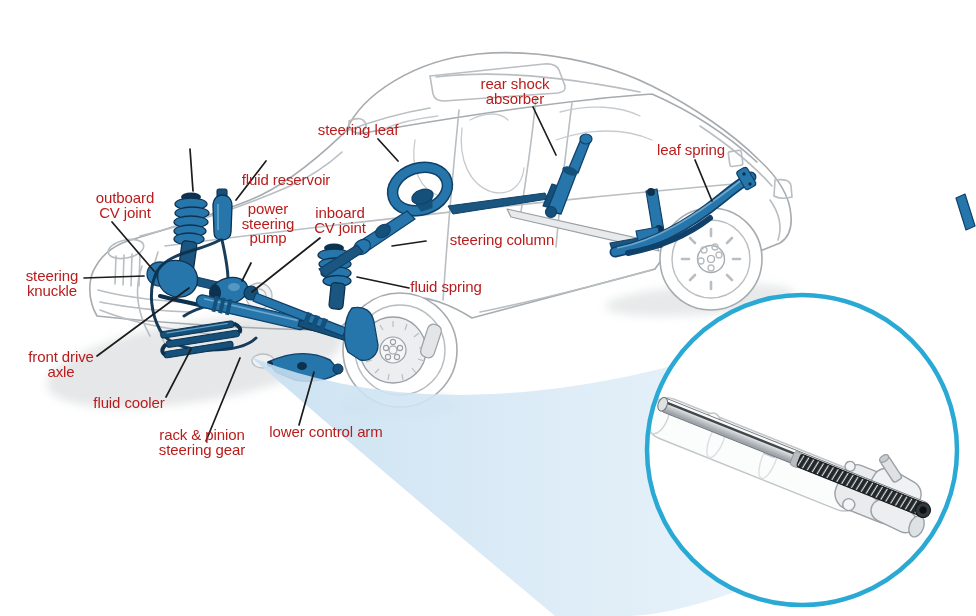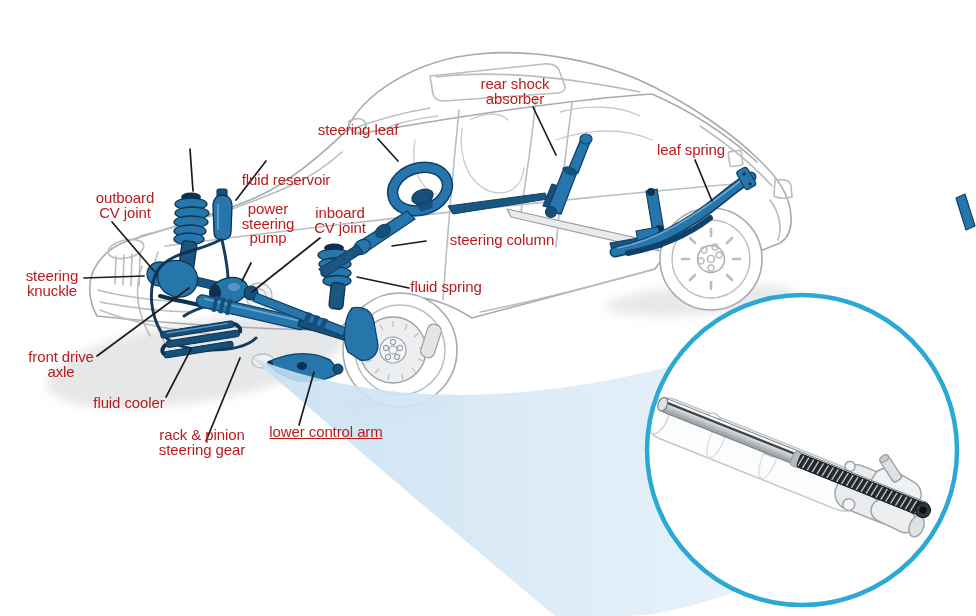--- a/index.html
+++ b/index.html
@@ -357,15 +357,15 @@
 pump</div>
 <div class="label" style="left:483px;top:233px;margin-left:19px;">steering column</div>
 <div class="label" style="left:52px;top:269px;">steering
 knuckle</div>
 <div class="label" style="left:446px;top:280px;">fluid spring</div>
 <div class="label" style="left:61px;top:350px;">front drive
 axle</div>
 <div class="label" style="left:129px;top:396px;">fluid cooler</div>
 <div class="label" style="left:202px;top:428px;">rack &amp; pinion
 steering gear</div>
-<div class="label" style="left:326px;top:425px;text-decoration:underline;">lower control arm</div>
+<div class="label" style="left:326px;top:425px;">lower control arm</div>
 
 </div>
 
 </body></html>

